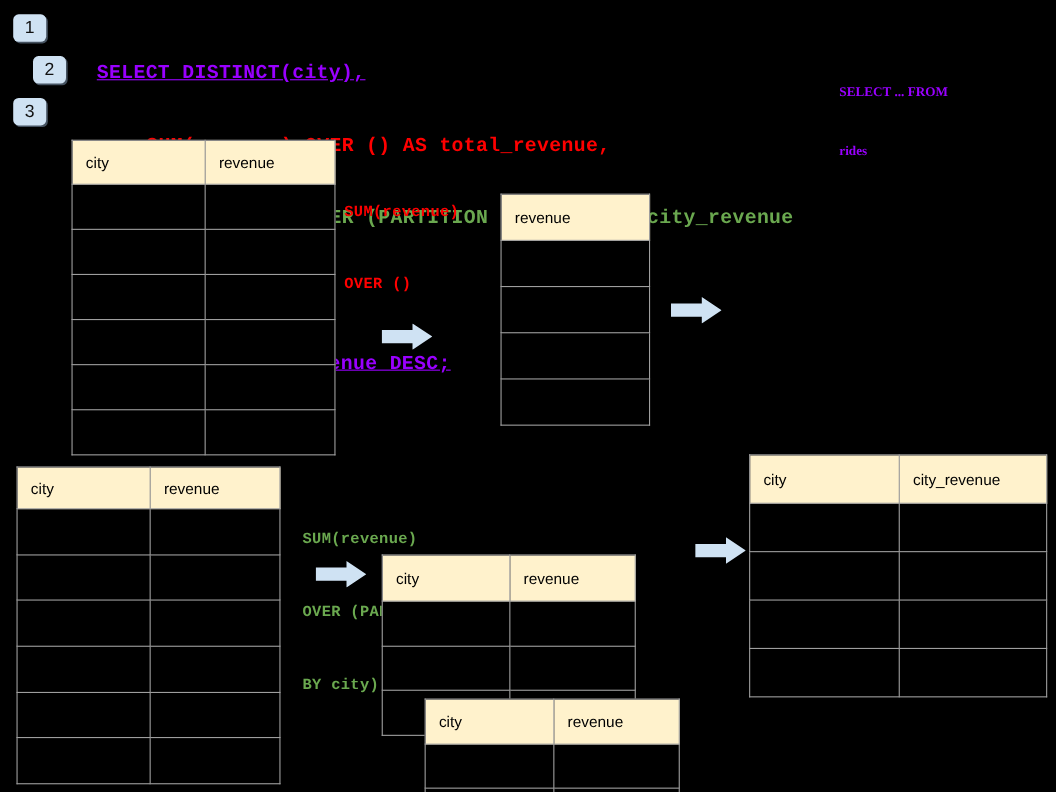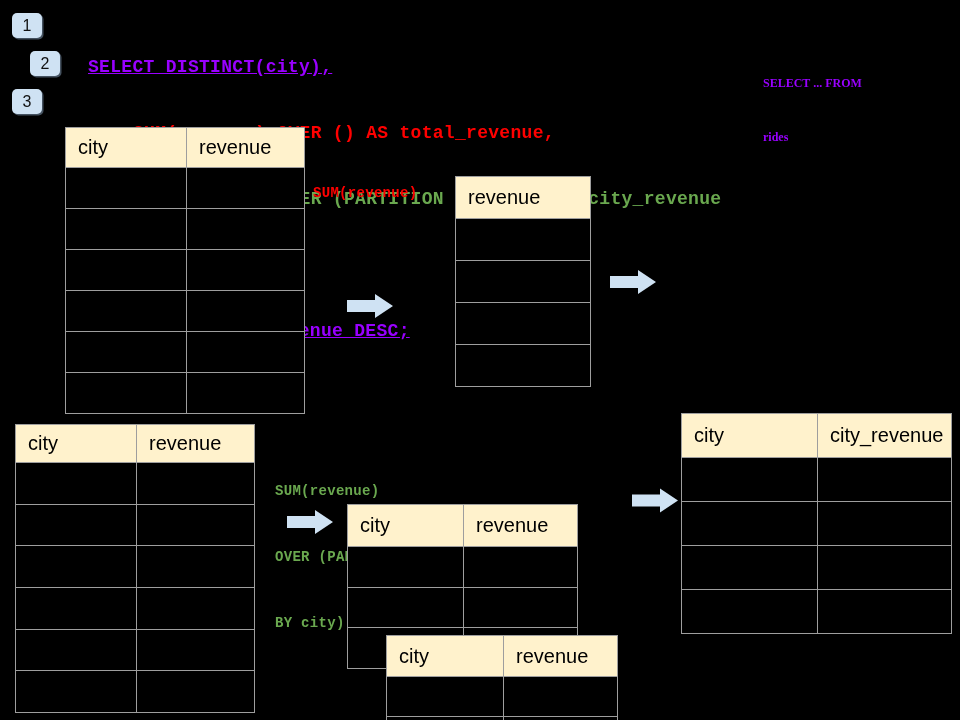--- a/index.html
+++ b/index.html
@@ -49,21 +49,21 @@
   
   table.tbl{
     position:absolute;border-collapse:collapse;table-layout:fixed;
     background:#000;
   }
   table.tbl th,table.tbl td{
     border:1px solid var(--border);padding:0;background:#000;
   }
   table.tbl th{
     background:var(--cream);color:#000;font-weight:normal;
-    font-size:20px;text-align:left;padding-left:12px;vertical-align:middle;
+    font-size:14px;text-align:left;padding-left:12px;vertical-align:middle;
   }
   
   .arrow{position:absolute;}
 </style>
 </head>
 <body>
 
 <div id="canvas">
 
   <div class="badge" style="left:12px;top:13px">
@@ -84,20 +84,21 @@
     <div class="purple indent3">ORDER by city_revenue DESC;</div>
   </div>
 
   <div class="side-code">
     <div>SELECT ... FROM</div>
     <div>rides</div>
   </div>
 
   <div class="lbl lbl-red">
     <div>SUM(revenue)</div>
+    <div>OVER ()</div>
   </div>
 
   <div class="lbl lbl-green">
     <div>SUM(revenue)</div>
     <div>OVER (PARTITION</div>
     <div>BY city)</div>
   </div>
 
   <table class="tbl" style="left:65px;top:127px;width:239px">
     <colgroup>

